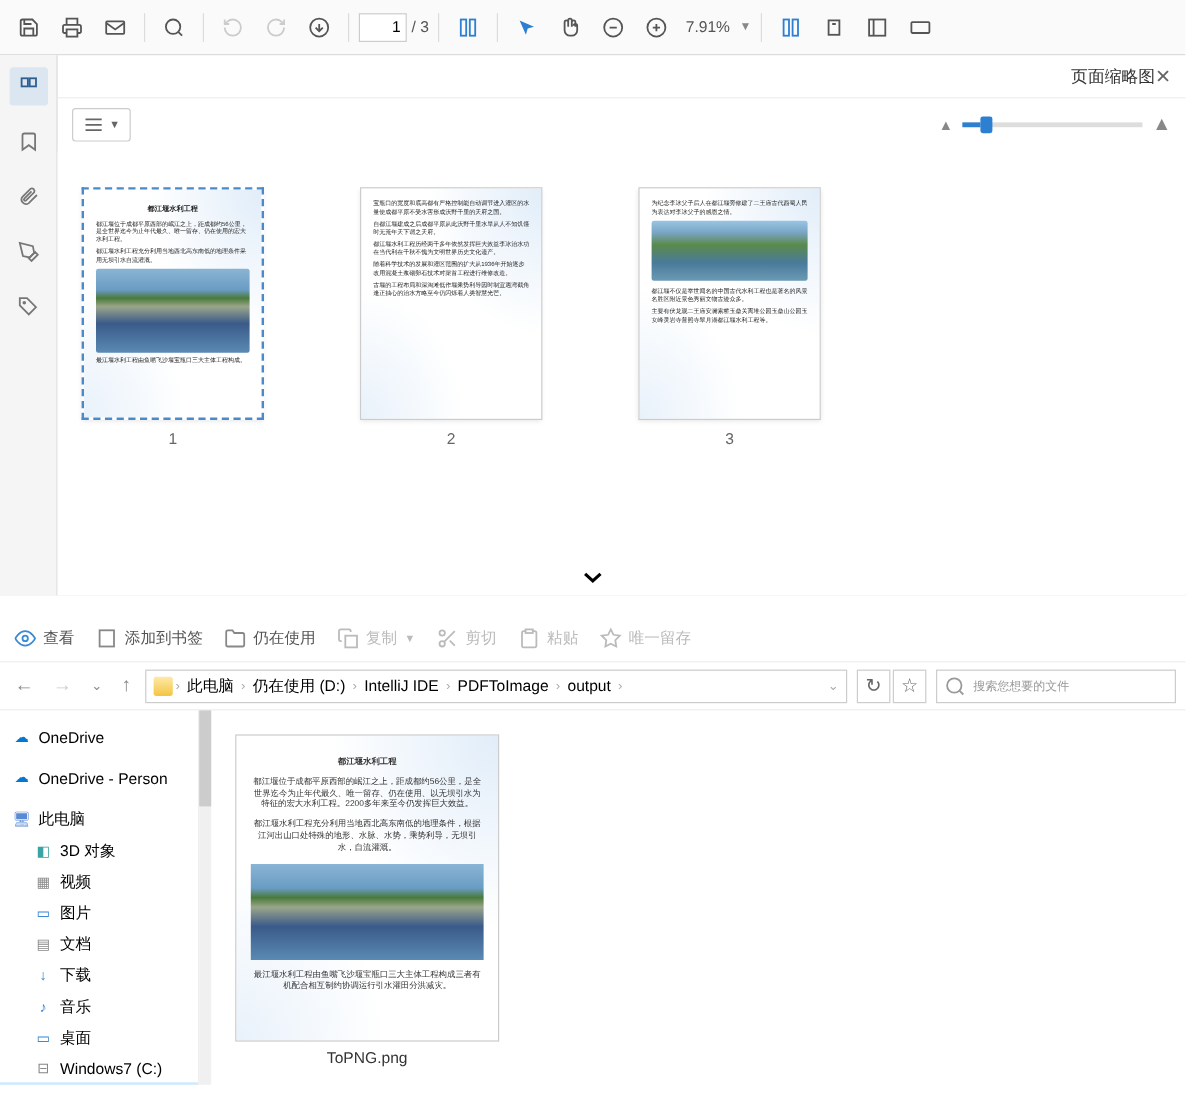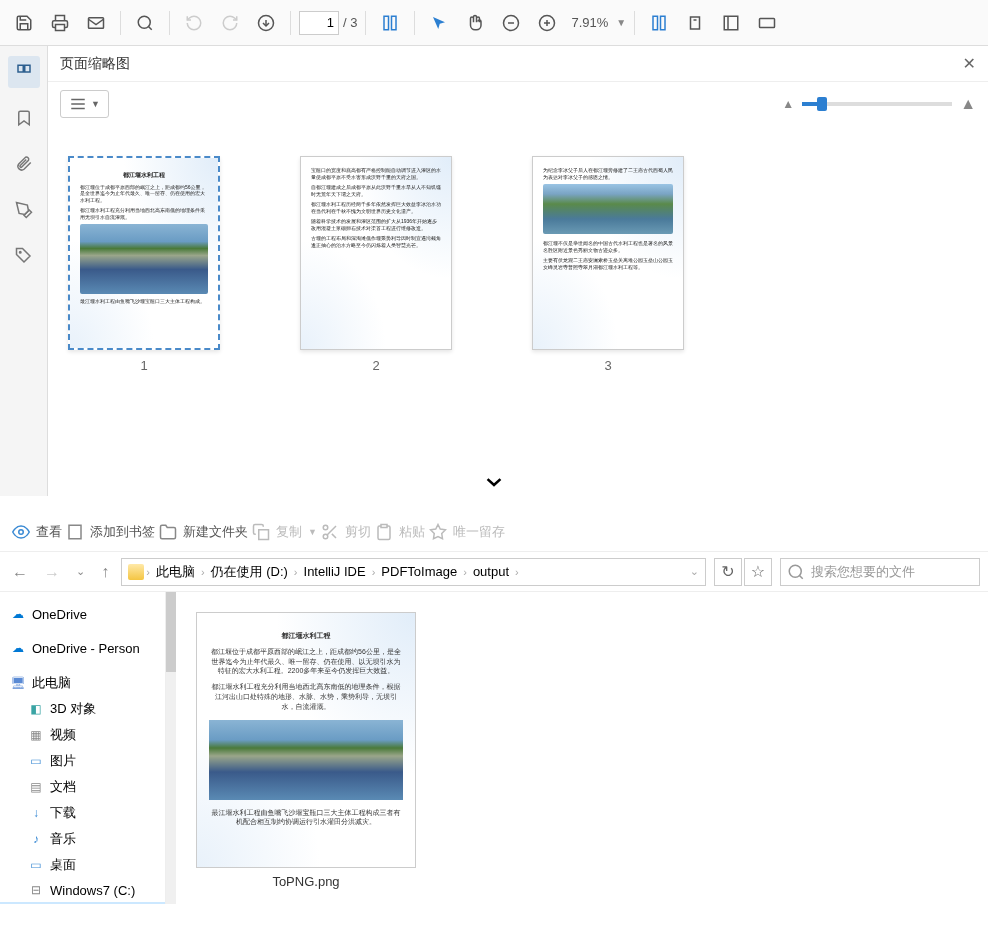--- a/index.html
+++ b/index.html
@@ -13,21 +13,21 @@
 .page-total { font-size: 13px; color: #555; }
 .zoom-sel { font-size: 13px; color: #555; border: none; background: none; padding: 0 4px; }
 .zoom-arr { font-size: 10px; color: #888; }
 
 .pdf-body { display: flex; height: 450px; }
 .sidebar { width: 48px; background: #f5f5f5; border-right: 1px solid #ddd; padding-top: 10px; display: flex; flex-direction: column; align-items: center; gap: 14px; }
 .sidebar .sbtn { width: 32px; height: 32px; display: flex; align-items: center; justify-content: center; color: #777; cursor: pointer; border-radius: 3px; }
 .sidebar .sbtn.active { background: #dce6f0; color: #2c5f8f; }
 
 .thumb-panel { flex: 1; display: flex; flex-direction: column; }
-.tp-header { height: 36px; display: flex; align-items: center; justify-content: space-between; padding: 0 12px; border-bottom: 1px solid #eee; }
+.tp-header { height: 36px; display: flex; align-items: center; justify-content: flex-end; padding: 0 12px; border-bottom: 1px solid #eee; }
 .tp-title { font-size: 14px; color: #333; }
 .tp-close { font-size: 16px; color: #666; cursor: pointer; }
 .tp-controls { height: 44px; display: flex; align-items: center; justify-content: space-between; padding: 0 12px; }
 .view-btn { border: 1px solid #ccc; border-radius: 3px; padding: 4px 8px; font-size: 12px; color: #666; display: flex; align-items: center; gap: 4px; }
 .slider-wrap { display: flex; align-items: center; gap: 8px; }
 .slider { width: 150px; height: 4px; background: #ddd; position: relative; }
 .slider-fill { position: absolute; left: 0; top: 0; height: 100%; width: 10%; background: #2c7fd1; }
 .slider-thumb { position: absolute; left: 10%; top: -5px; width: 10px; height: 14px; background: #2c7fd1; border-radius: 2px; }
 .mtn { font-size: 12px; color: #888; }
 
@@ -39,33 +39,33 @@
 .thumb-inner { position: relative; z-index: 1; font-size: 5px; line-height: 1.3; color: #222; }
 .thumb-title { text-align: center; font-weight: bold; font-size: 6px; margin: 4px 0; }
 .thumb-text { margin-bottom: 4px; }
 .thumb-img { width: 100%; height: 70px; background: linear-gradient(180deg, #8ab4d4 0%, #6a9cc4 25%, #4a7a3a 35%, #9aa68a 45%, #3a5a8a 65%, #5a8ab4 100%); border-radius: 2px; margin: 4px 0; }
 .thumb-img2 { width: 100%; height: 50px; background: linear-gradient(180deg, #9ac4e4 0%, #7aa4c4 20%, #5a8a4a 40%, #4a7a9a 70%, #6a9ab4 100%); border-radius: 2px; margin-bottom: 6px; }
 .thumb-num { font-size: 13px; color: #666; }
 
 .chevron { position: absolute; top: 456px; left: 50%; transform: translateX(-50%); font-size: 40px; color: #000; font-weight: bold; z-index: 10; }
 
 .explorer { position: absolute; top: 512px; left: 0; right: 0; bottom: 0; background: #fff; }
-.exp-toolbar { height: 40px; display: flex; align-items: center; gap: 4px; padding: 0 12px; border-bottom: 1px solid #eee; font-size: 13px; color: #555; }
+.exp-toolbar { height: 40px; display: flex; align-items: center; gap: 18px; padding: 0 12px; border-bottom: 1px solid #eee; font-size: 13px; color: #555; }
 .exp-tb-item { display: flex; align-items: center; gap: 6px; cursor: pointer; }
 .exp-tb-item.disabled { color: #bbb; cursor: default; }
 
 .exp-nav { height: 40px; display: flex; align-items: center; padding: 0 8px; gap: 8px; border-bottom: 1px solid #eee; }
 .nav-arr { color: #888; cursor: pointer; padding: 4px; }
 .addr-bar { flex: 1; height: 28px; border: 1px solid #ccc; display: flex; align-items: center; padding: 0 6px; gap: 2px; font-size: 13px; }
 .folder-ico { width: 16px; height: 16px; background: linear-gradient(180deg, #ffe9a8, #f4c542); border-radius: 2px; }
 .crumb { padding: 0 4px; cursor: pointer; }
 .crumb-sep { color: #aaa; font-size: 11px; }
 .addr-btns { display: flex; gap: 2px; }
 .addr-btn { width: 28px; height: 28px; border: 1px solid #ccc; display: flex; align-items: center; justify-content: center; color: #666; cursor: pointer; }
-.search-box { width: 200px; height: 28px; border: 1px solid #ccc; display: flex; align-items: center; padding: 0 6px; gap: 6px; font-size: 13px; color: #999; }
+.search-box { width: 200px; height: 28px; border: 1px solid #ccc; display: flex; align-items: center; padding: 0 6px; gap: 6px; font-size: 10px; color: #999; }
 
 .exp-body { display: flex; height: 312px; }
 .tree { width: 166px; border-right: 1px solid #eee; padding: 10px 0; font-size: 13px; overflow: hidden; }
 .tree-scroll { width: 10px; background: #f0f0f0; position: relative; }
 .tree-scroll-thumb { position: absolute; top: 0; left: 0; right: 0; height: 80px; background: #ccc; }
 .tree-item { display: flex; align-items: center; gap: 6px; padding: 4px 10px; cursor: pointer; white-space: nowrap; }
 .tree-item.selected { background: #cce8ff; }
 .tree-item.indent { padding-left: 28px; }
 .tico { width: 16px; height: 16px; display: flex; align-items: center; justify-content: center; font-size: 12px; }
 .ico-cloud { color: #0078d4; }
@@ -328,21 +328,21 @@
     <div class="exp-tb-item">
         <svg width="16" height="16" viewBox="0 0 24 24" fill="none" stroke="#888" stroke-width="2">
           <rect x="4" y="3" width="16" height="18"></rect>
         </svg>
         <span>添加到书签</span>
       </div>
     <div class="exp-tb-item">
         <svg width="16" height="16" viewBox="0 0 24 24" fill="none" stroke="#888" stroke-width="2">
           <path d="M22 19a2 2 0 01-2 2H4a2 2 0 01-2-2V5a2 2 0 012-2h5l2 3h9a2 2 0 012 2z"></path>
         </svg>
-        <span>新建文件夹</span>
+        <span>仍在使用</span>
       </div>
     <div class="exp-tb-item disabled">
         <svg width="16" height="16" viewBox="0 0 24 24" fill="none" stroke="currentColor" stroke-width="2">
           <rect x="9" y="9" width="13" height="13"></rect>
           <path d="M5 15H4a2 2 0 01-2-2V4a2 2 0 012-2h9a2 2 0 012 2v1"></path>
         </svg>
         <span>复制</span>
         <span style="font-size:9px">▼</span>
       </div>
     <div class="exp-tb-item disabled">

